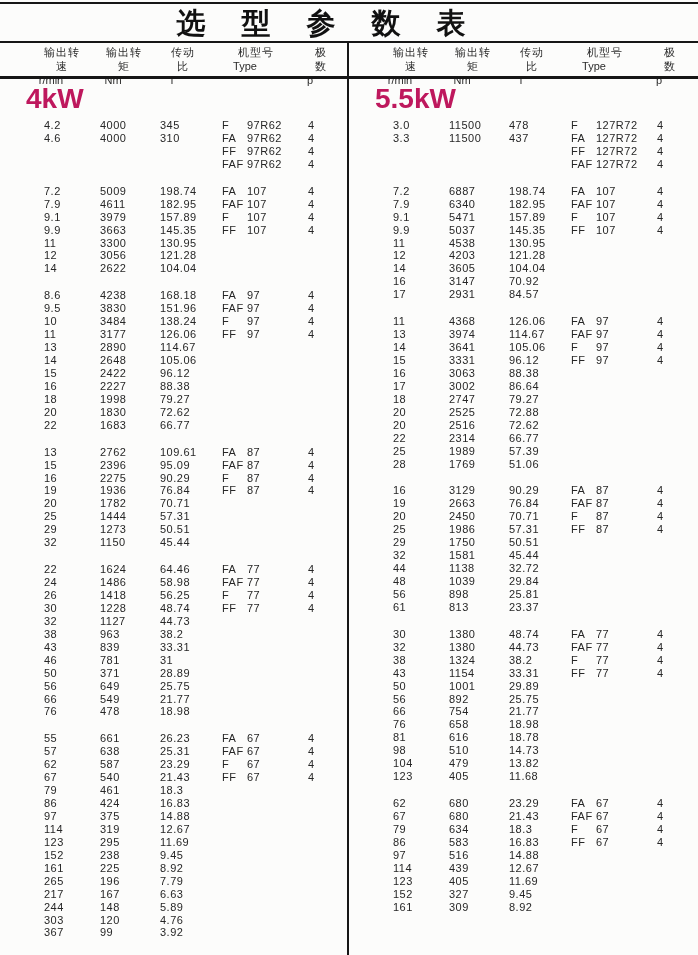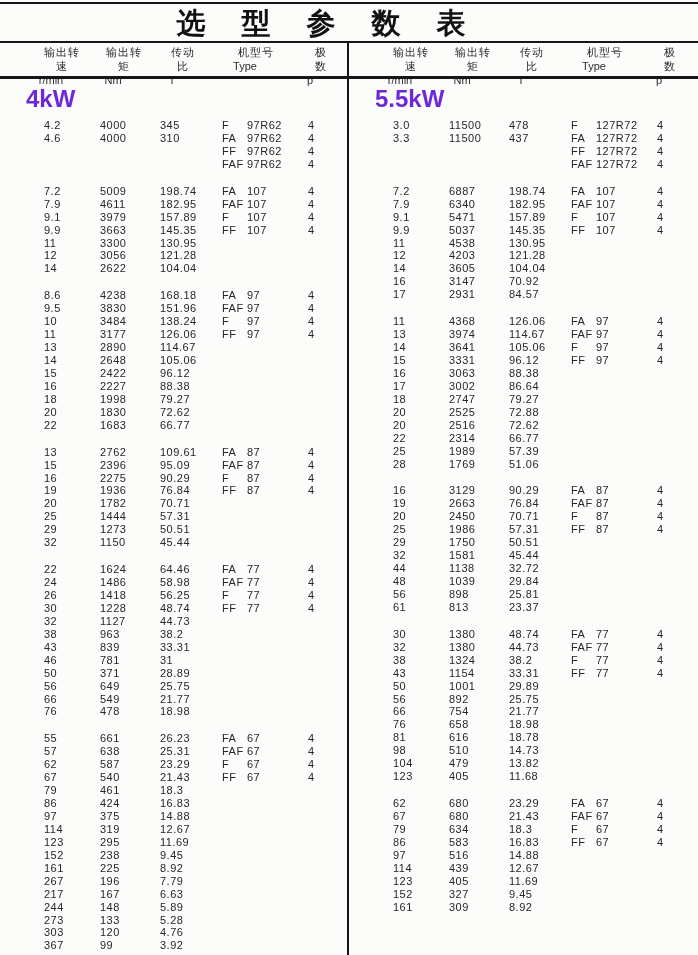--- a/index.html
+++ b/index.html
@@ -31,21 +31,21 @@
   .hcol { text-align:center; font-size:11px; color:#2b2b2b; }
   .hcol .hlabel { line-height:14px; letter-spacing:1px;margin-left:22px; }
   .hcol .hunit  { line-height:14px; }
   .hc0 { width:62px; } .hc1 { width:62px; } .hc2 { width:56px; } .hc3 { width:90px; } .hc4 { width:40px; }
 
   .body-area { position:absolute; top:79px; left:0; width:698px; display:flex; }
   .half { width:349px; box-sizing:border-box; }
   .power {
     height:40px; display:flex; align-items:center;
     padding-left:26px;
-    font-size:24px; font-weight:bold; color:#6d28d9;
+    font-size:28px; font-weight:bold; color:#be185d;
   }
   .rows { padding-left:44px; }
   .block { margin-bottom:14px; }
   .block:last-child { margin-bottom:0; }
   .row { display:flex; height:12.95px; line-height:12.9px; font-size:11px; white-space:nowrap; }
   .c  { display:inline-block; letter-spacing:0.5px; }
   .c0 { width:56px; }
   .c1 { width:60px; }
   .c2 { width:62px; }
   .c3 { width:86px; display:inline-flex; }
@@ -648,21 +648,21 @@
               <span class="c c0">161</span>
               <span class="c c1">225</span>
               <span class="c c2">8.92</span>
               <span class="c c3">
                 <span class="pfx"></span>
                 <span class="mdl"></span>
               </span>
               <span class="c c4"></span>
             </div>
             <div class="row">
-              <span class="c c0">267</span>
+              <span class="c c0">265</span>
               <span class="c c1">196</span>
               <span class="c c2">7.79</span>
               <span class="c c3">
                 <span class="pfx"></span>
                 <span class="mdl"></span>
               </span>
               <span class="c c4"></span>
             </div>
             <div class="row">
               <span class="c c0">217</span>
@@ -671,30 +671,20 @@
               <span class="c c3">
                 <span class="pfx"></span>
                 <span class="mdl"></span>
               </span>
               <span class="c c4"></span>
             </div>
             <div class="row">
               <span class="c c0">244</span>
               <span class="c c1">148</span>
               <span class="c c2">5.89</span>
-              <span class="c c3">
-                <span class="pfx"></span>
-                <span class="mdl"></span>
-              </span>
-              <span class="c c4"></span>
-            </div>
-            <div class="row">
-              <span class="c c0">273</span>
-              <span class="c c1">133</span>
-              <span class="c c2">5.28</span>
               <span class="c c3">
                 <span class="pfx"></span>
                 <span class="mdl"></span>
               </span>
               <span class="c c4"></span>
             </div>
             <div class="row">
               <span class="c c0">303</span>
               <span class="c c1">120</span>
               <span class="c c2">4.76</span>

